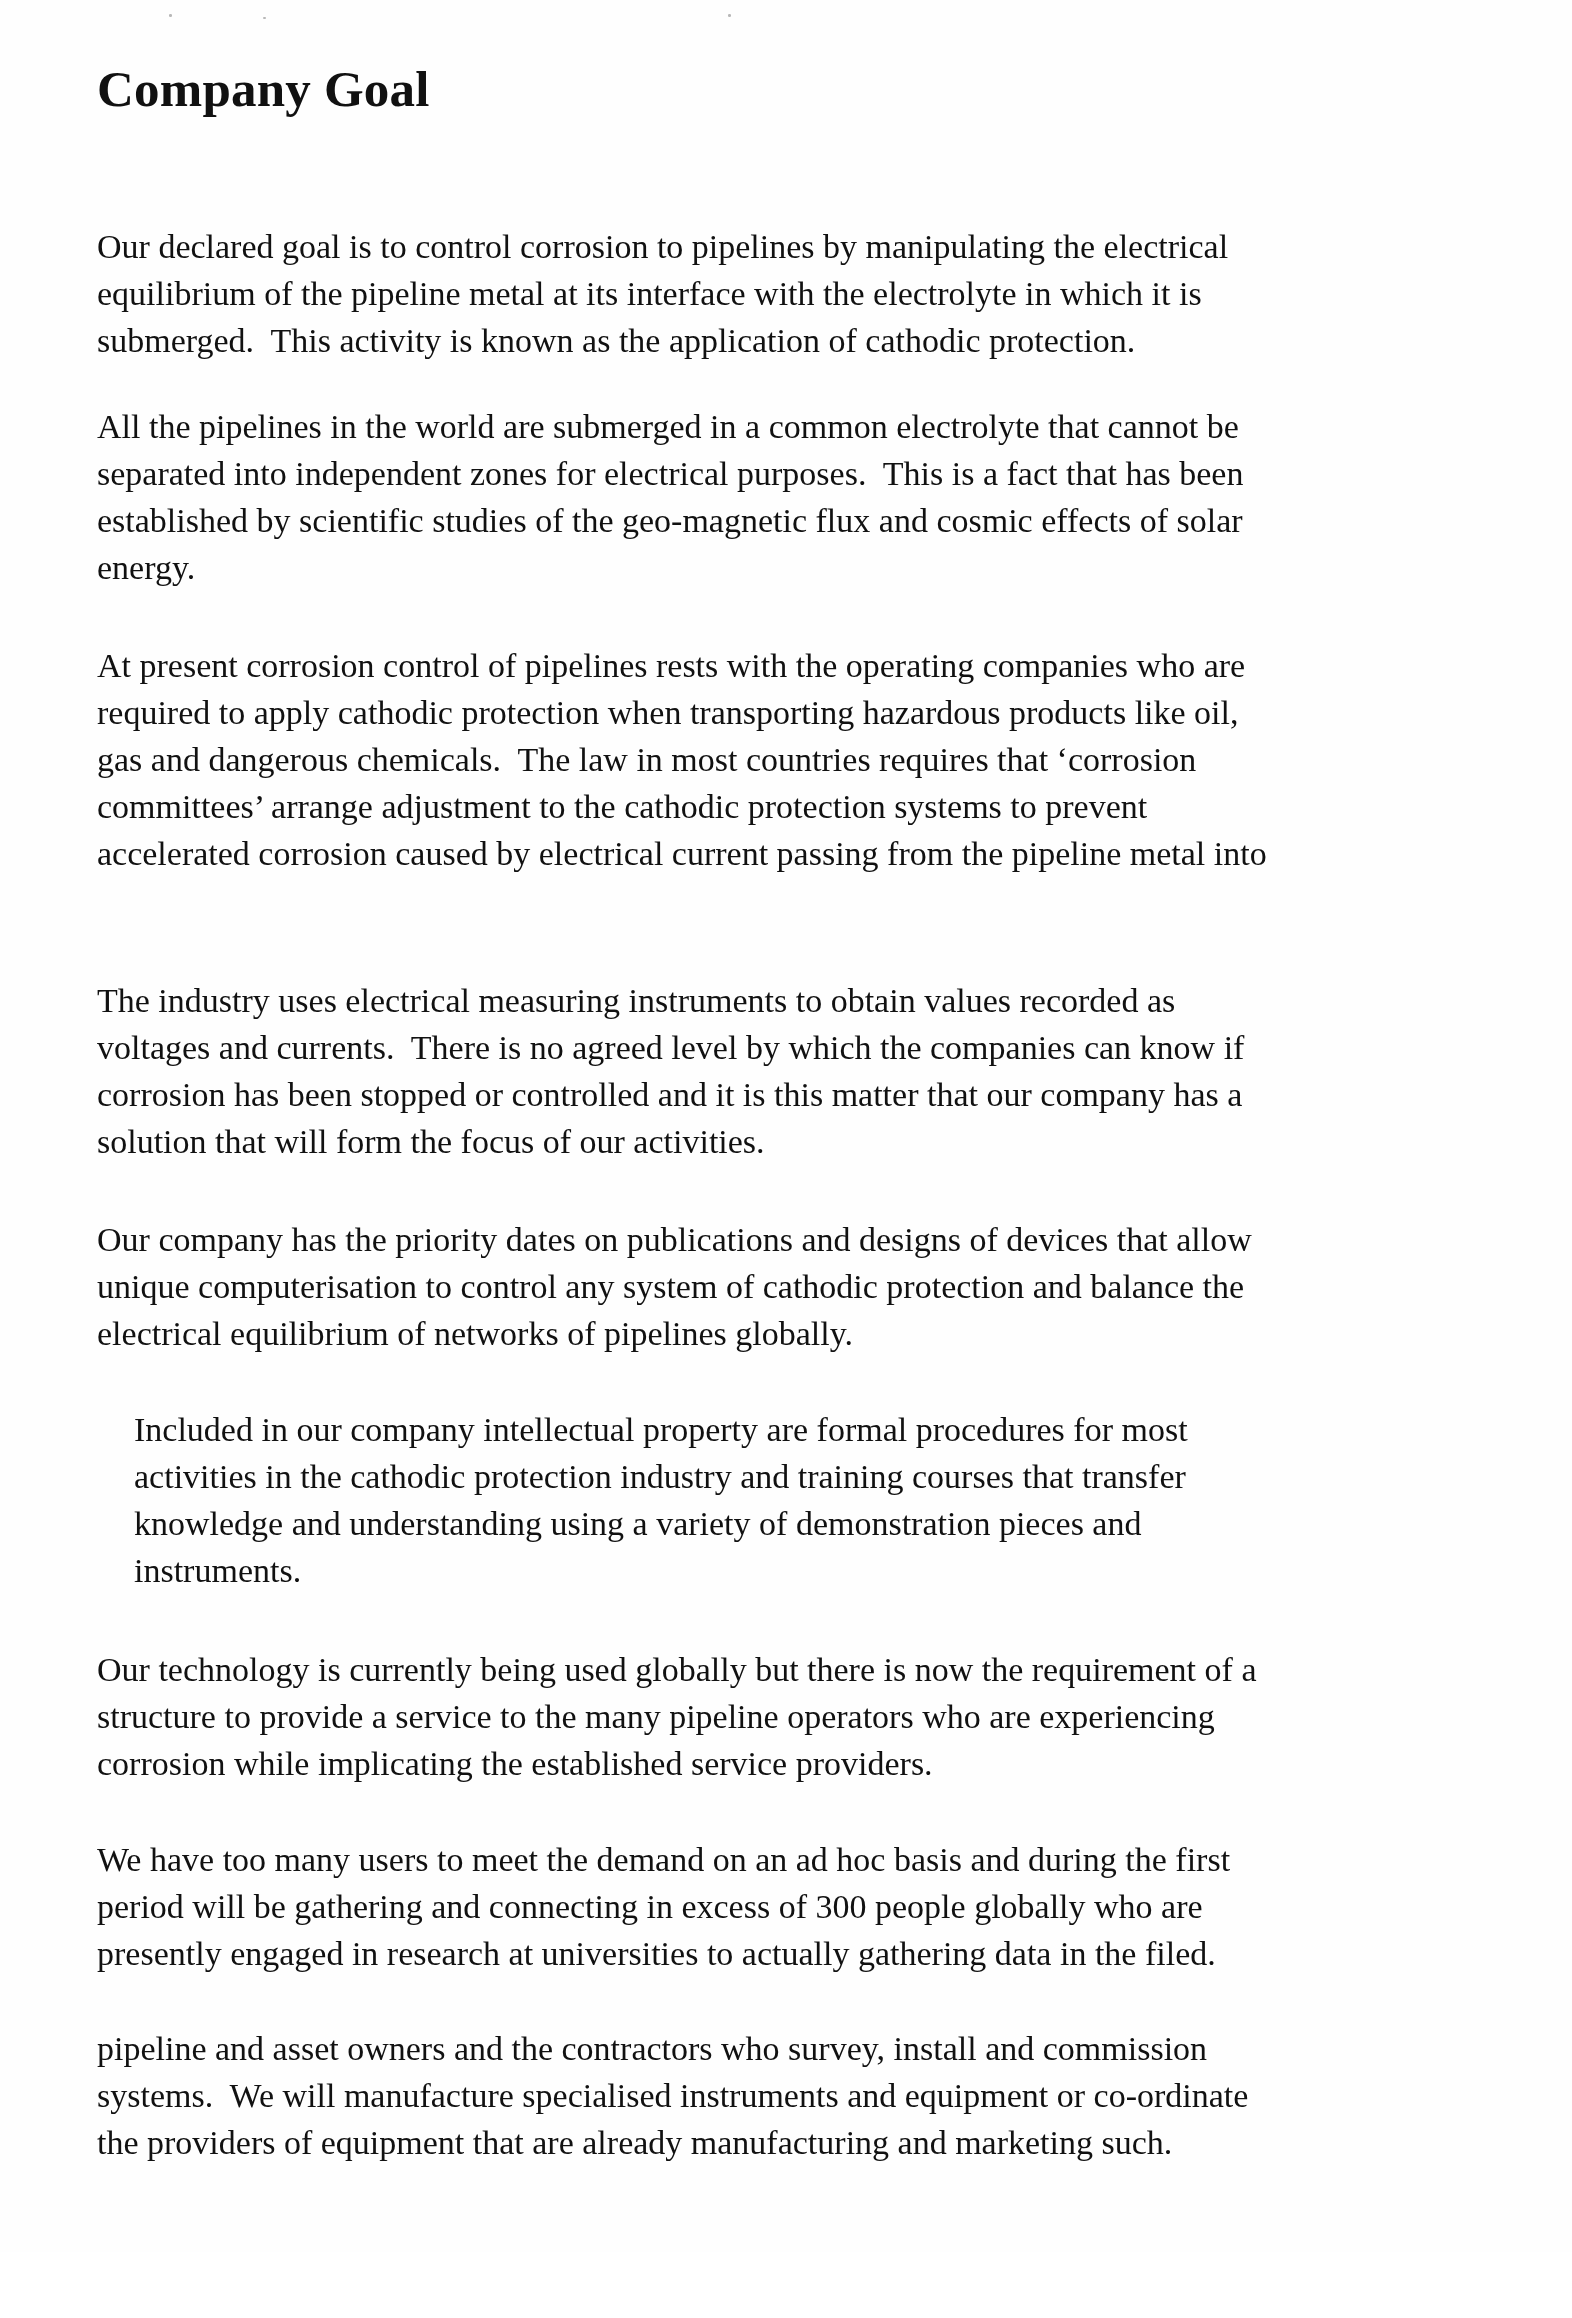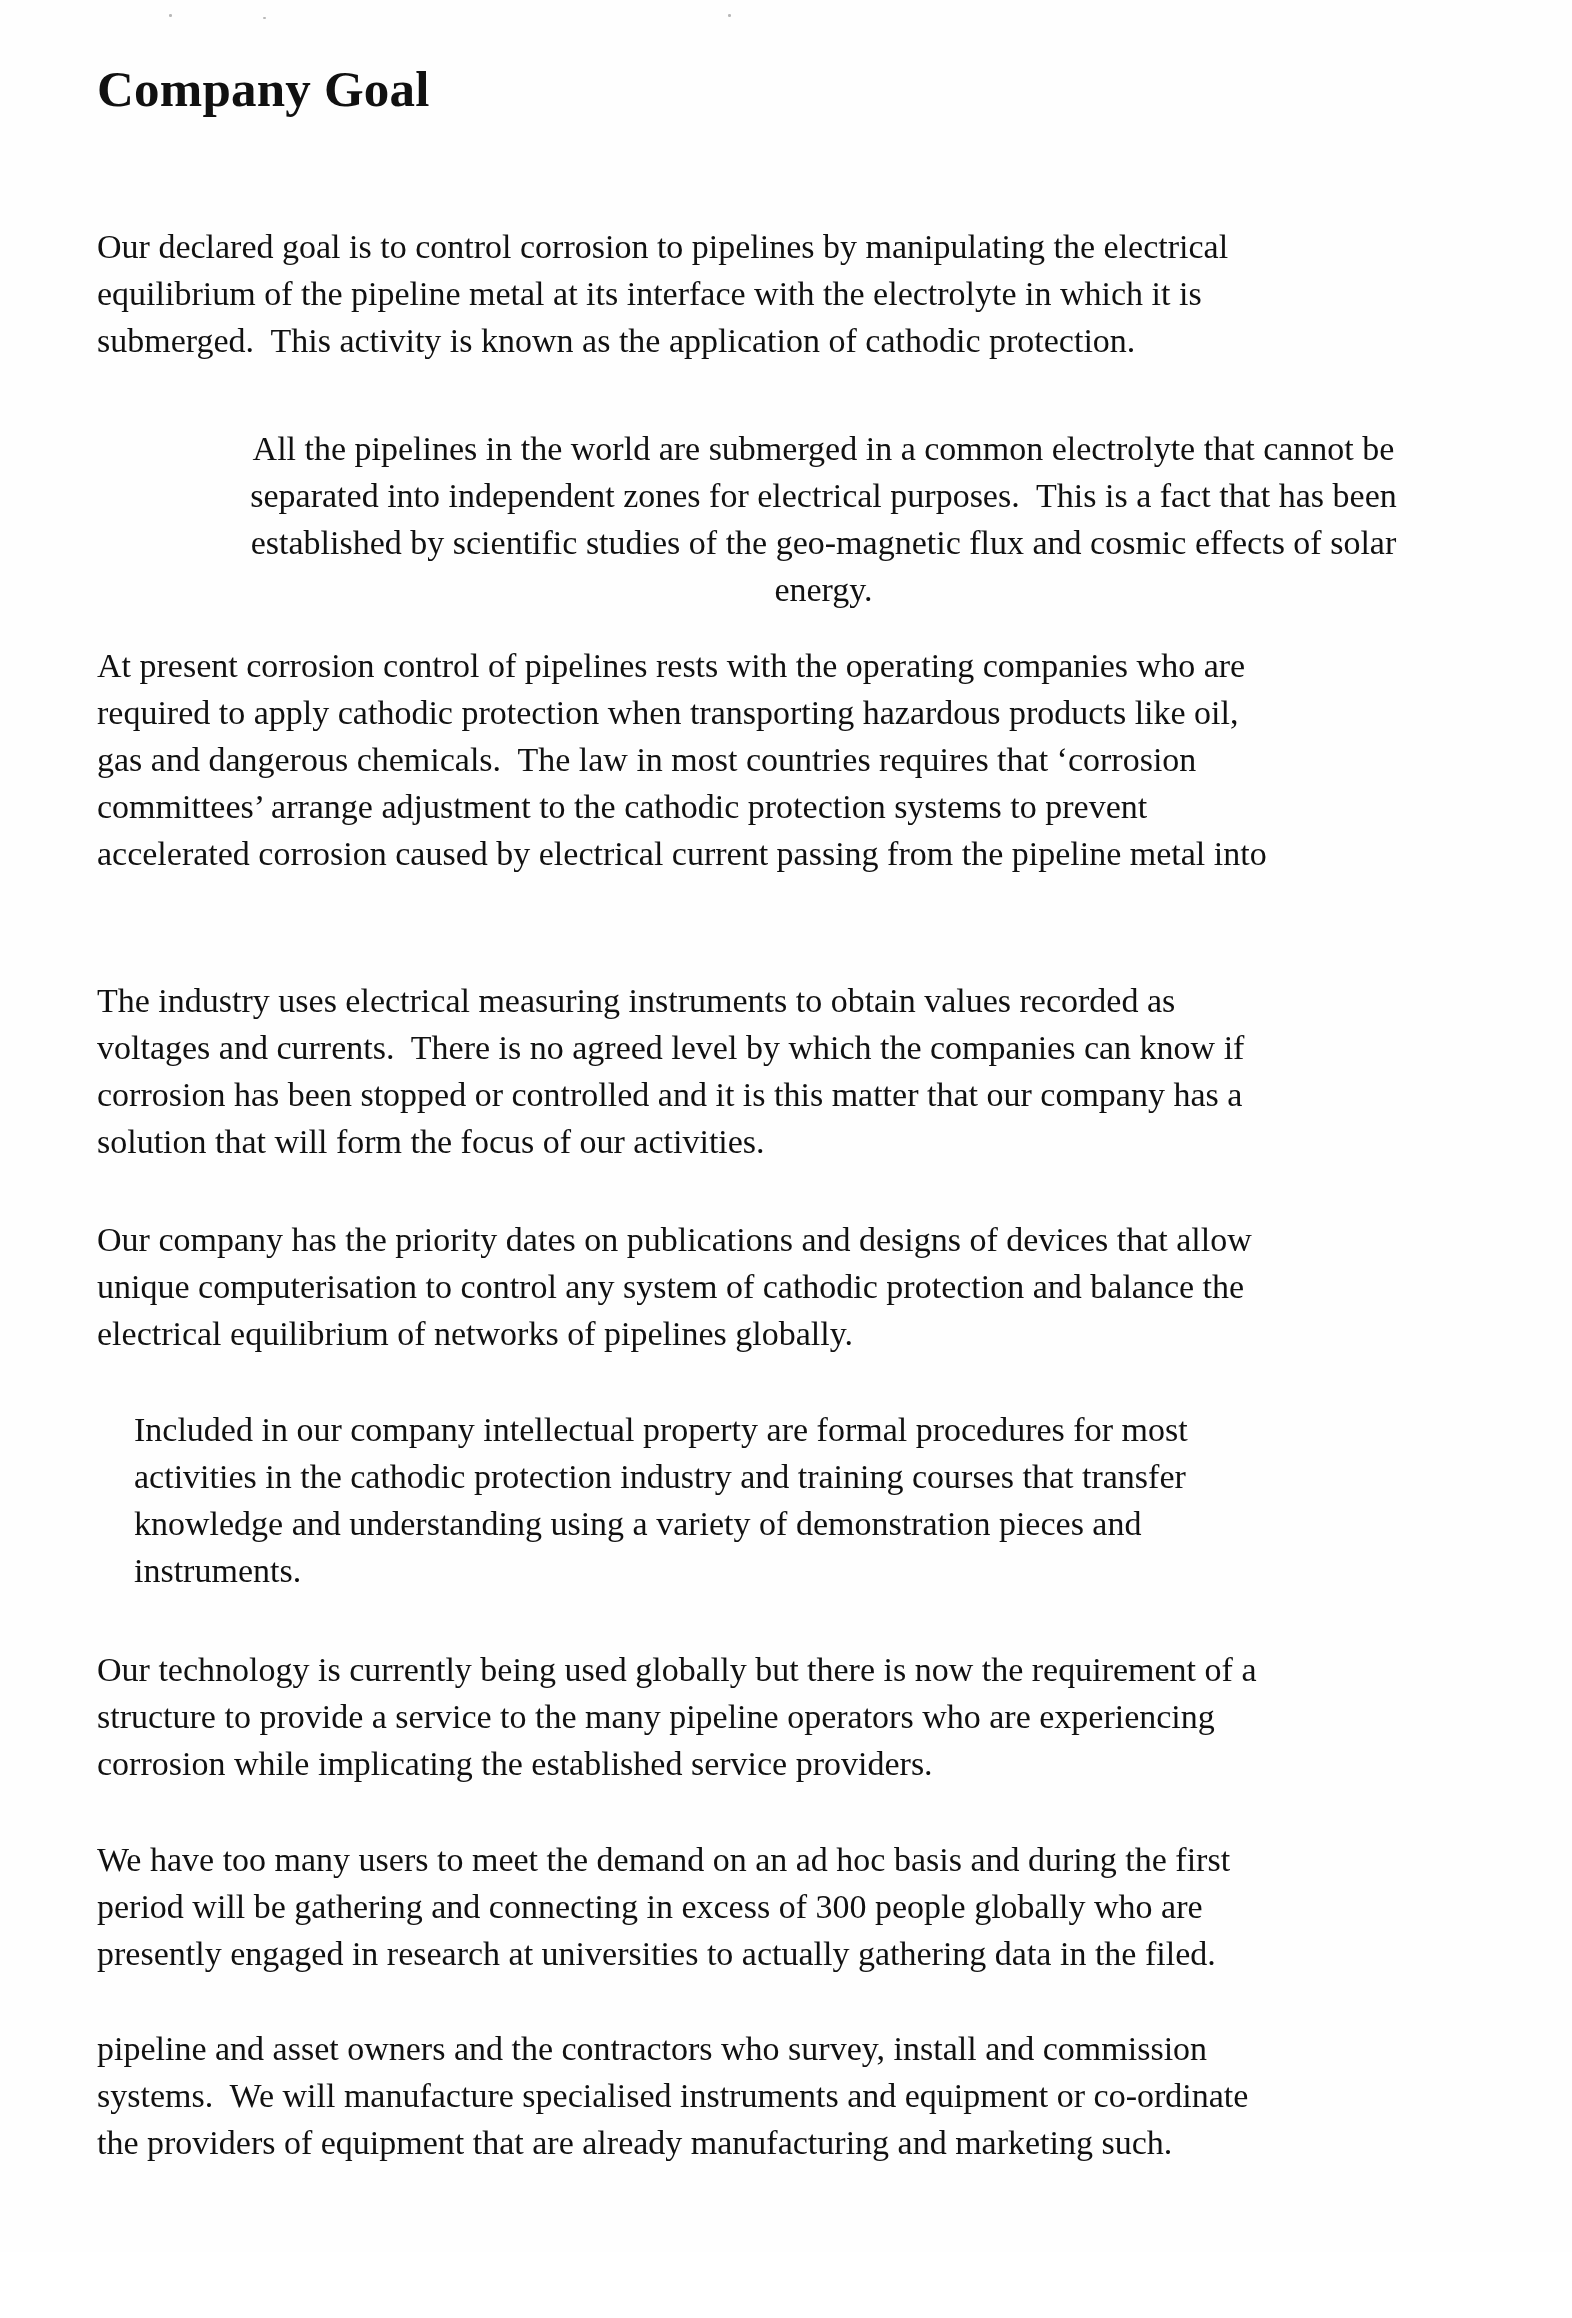--- a/index.html
+++ b/index.html
@@ -64,21 +64,21 @@
   <span class="speck" style="left:728px; top:14px;"></span>
 
   <h1 class="heading">Company Goal</h1>
 
   <p class="para" style="top:223px;">
     <span class="line">Our declared goal is to control corrosion to pipelines by manipulating the electrical</span>
     <span class="line">equilibrium of the pipeline metal at its interface with the electrolyte in which it is</span>
     <span class="line">submerged.  This activity is known as the application of cathodic protection.</span>
   </p>
 
-  <p class="para" style="top:425px;text-align:center;">
+  <p class="para" style="top:403px;">
     <span class="line">All the pipelines in the world are submerged in a common electrolyte that cannot be</span>
     <span class="line">separated into independent zones for electrical purposes.  This is a fact that has been</span>
     <span class="line">established by scientific studies of the geo-magnetic flux and cosmic effects of solar</span>
     <span class="line">energy.</span>
   </p>
 
   <p class="para" style="top:642px;">
     <span class="line">At present corrosion control of pipelines rests with the operating companies who are</span>
     <span class="line">required to apply cathodic protection when transporting hazardous products like oil,</span>
     <span class="line">gas and dangerous chemicals.  The law in most countries requires that ‘corrosion</span>

